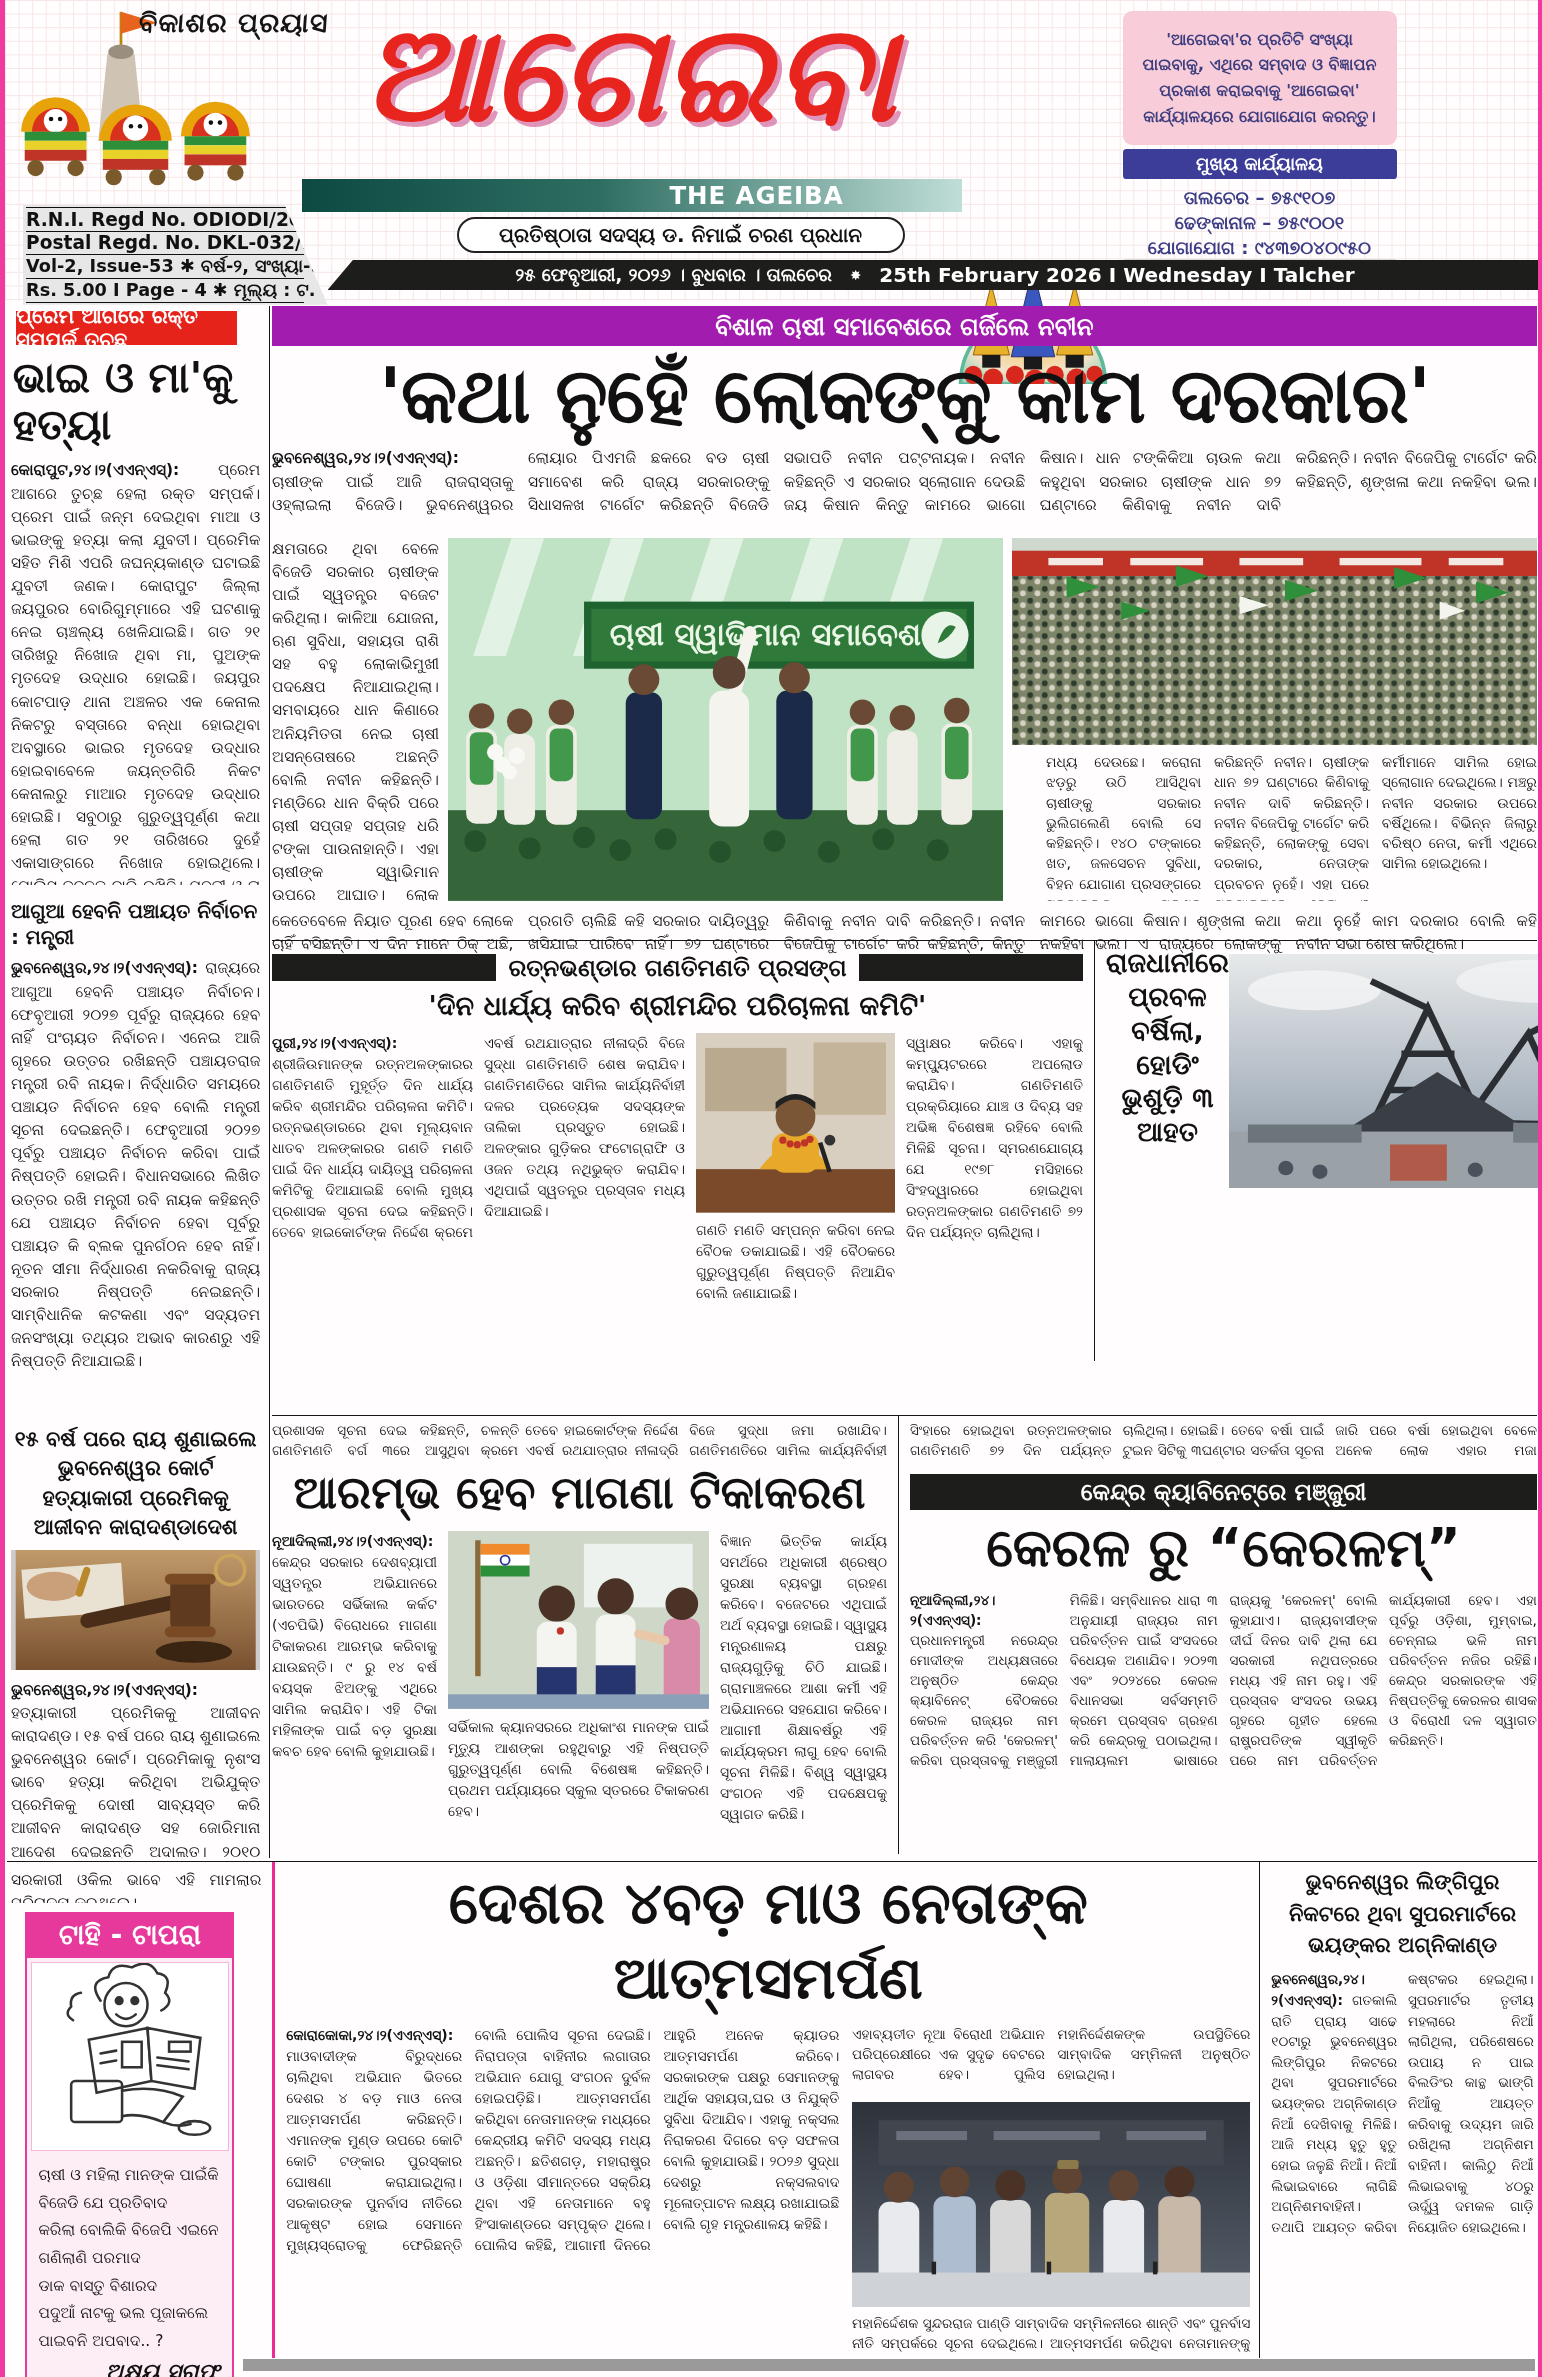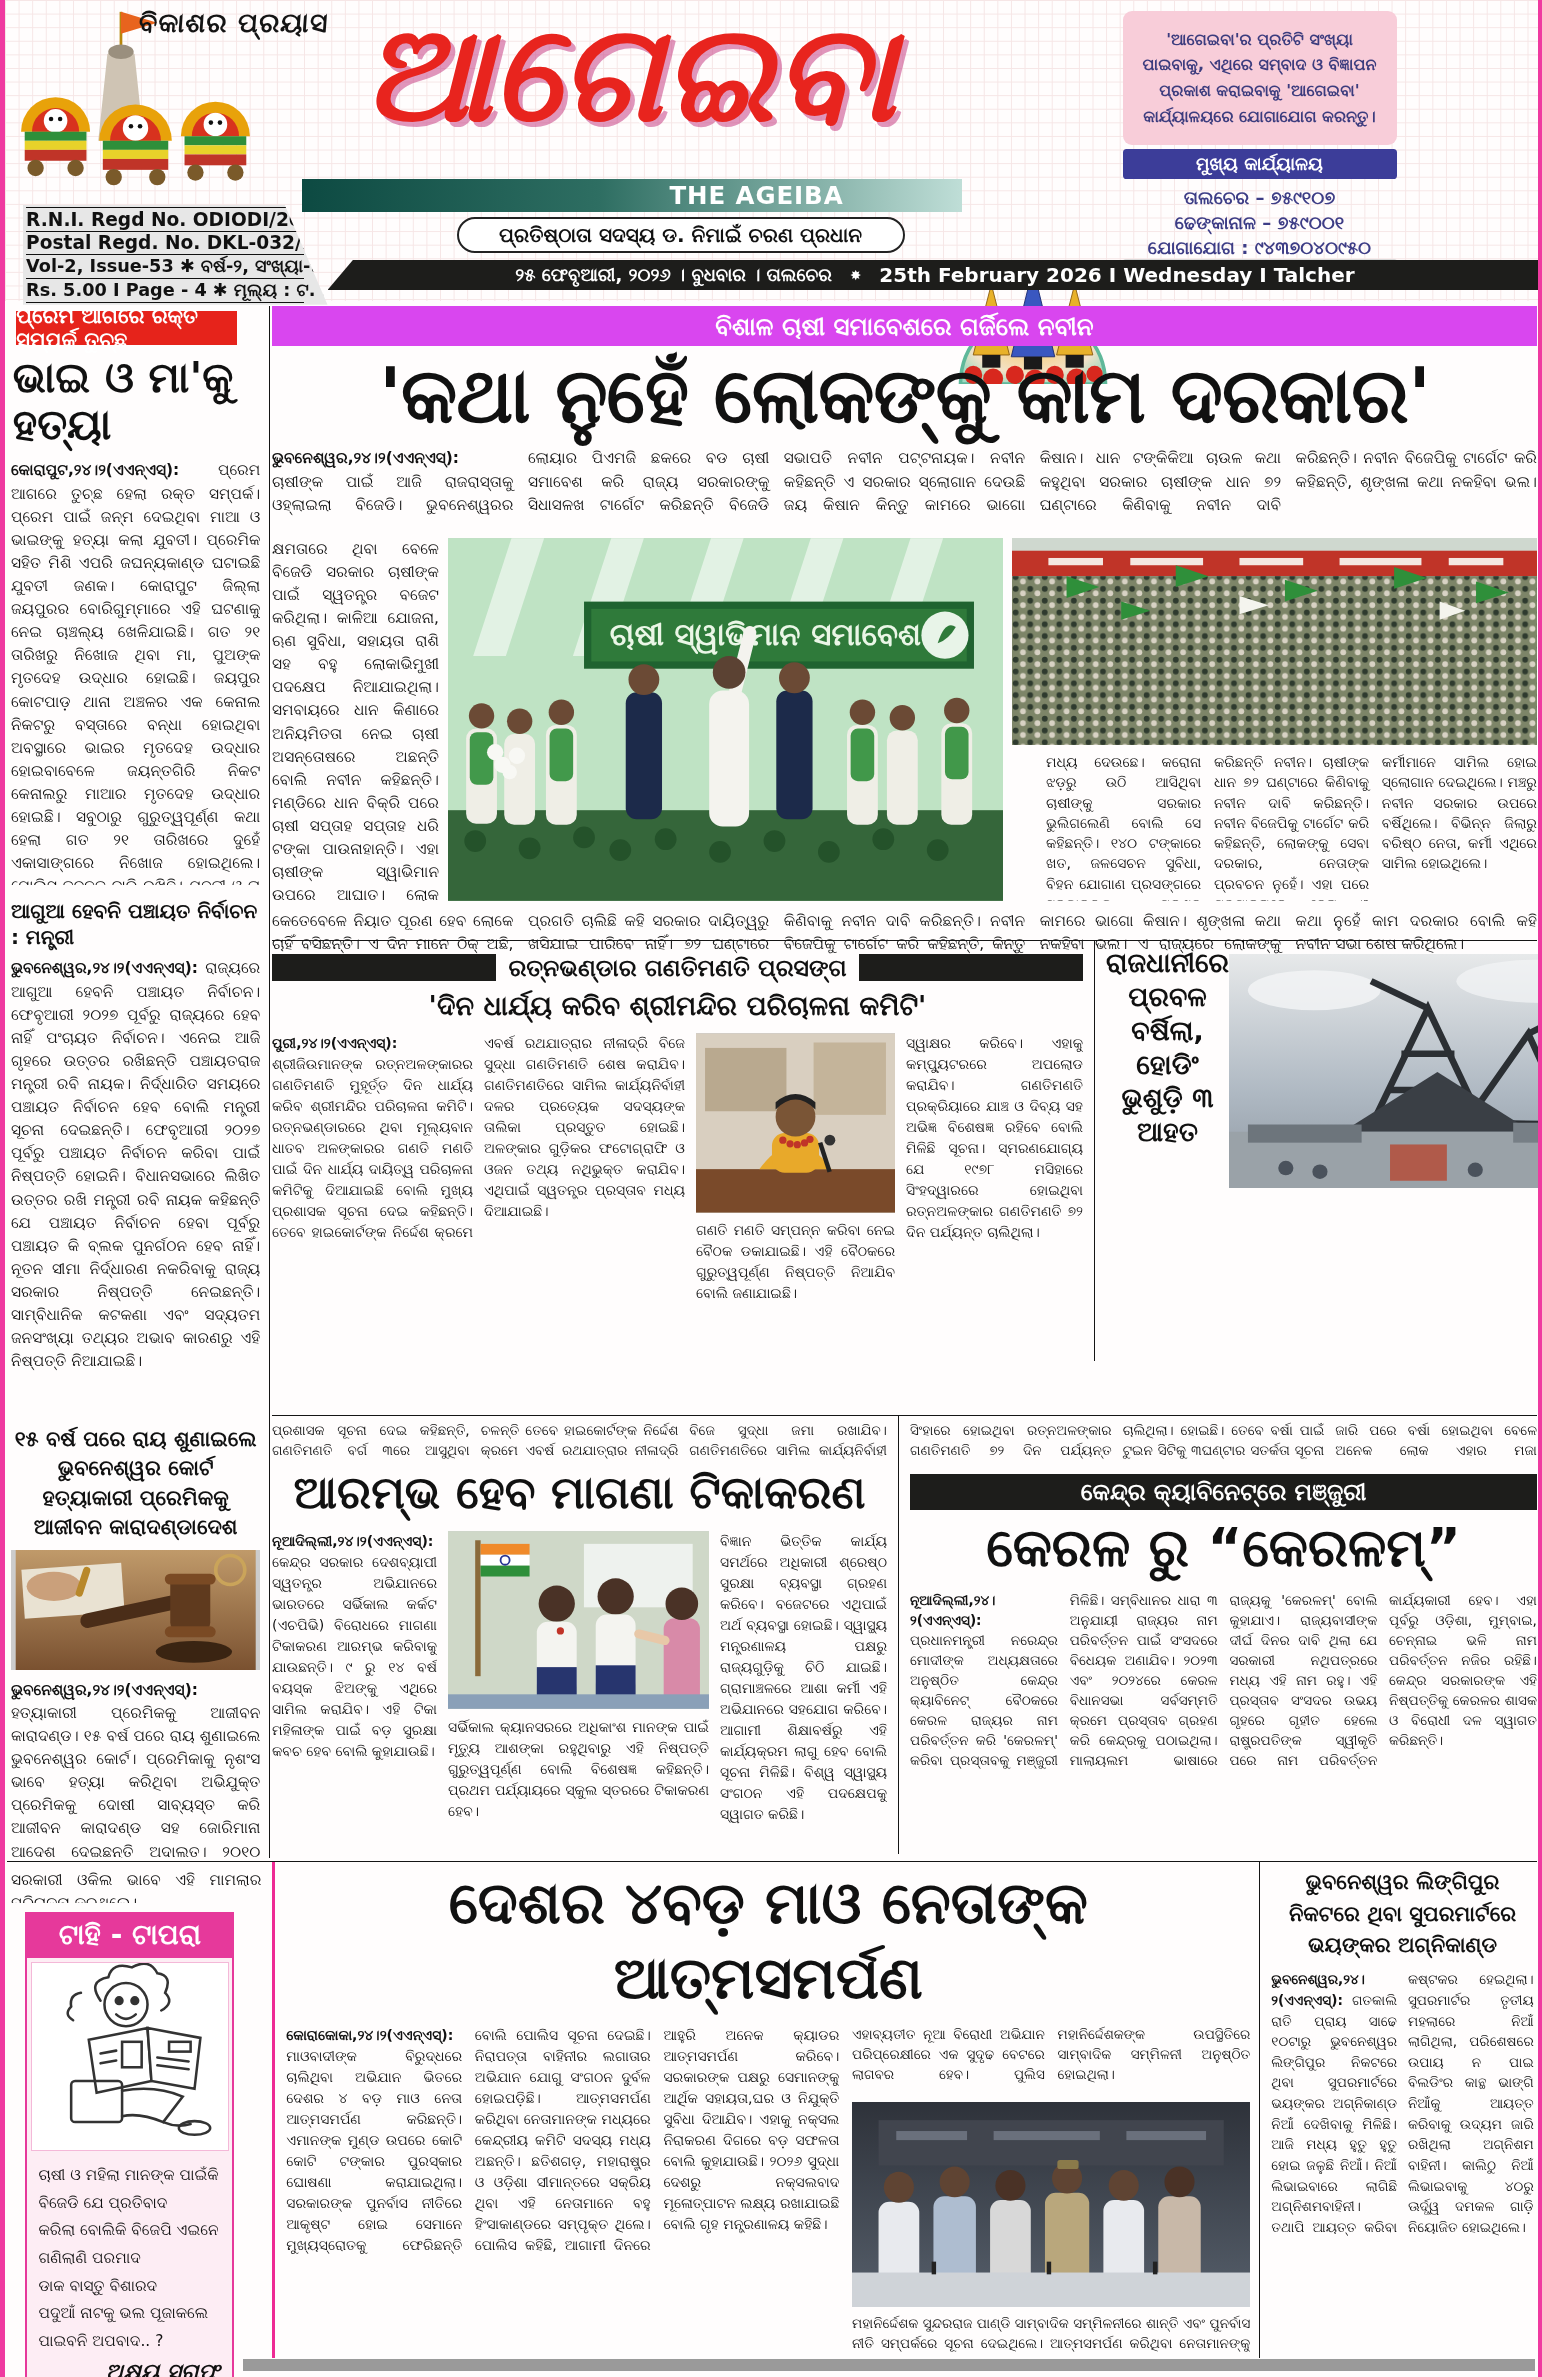--- a/index.html
+++ b/index.html
@@ -55,21 +55,21 @@
                border-right:1.8px solid #151515; overflow:hidden; }
   .lr-kicker { width:221px; height:34px; background:#e6231b; font-size:21px; margin:1.8px 0 9px 5.4px; }
   .lr-head { font-size:42px; font-weight:800; line-height:1.12; margin:0 0 11px 1.8px; }
   .lr-body { font-size:15.4px; line-height:1.5; }
   .lr-sub { font-size:20px; font-weight:800; line-height:1.3; margin:12.7px 0 7.3px; }
   .lr-sub2 { font-size:21px; font-weight:800; line-height:1.4; margin:14.5px 0 7.3px; text-align:center; }
   .ph-gavel { width:100%; height:120px; margin:1.8px 0 9px; }
 
   
   .main-top { position:absolute; left:272px; top:306px; width:1265px; height:676px; }
-  .lead-kicker { height:40px; background:#d946ef; font-size:24.5px; margin-bottom:7.3px; }
+  .lead-kicker { height:40px; background:#a21caf; font-size:24.5px; margin-bottom:7.3px; }
   .lead-head { font-size:76px; font-weight:800; text-align:center; line-height:1.12; letter-spacing:-0.9px; }
   .band-a { margin-top:9px; column-count:5; column-gap:14.5px; font-size:15.4px; line-height:1.5; height:83px; }
   .band-b { display:flex; gap:9px; margin-top:7.3px; height:363px; }
   .lead-left { width:167px; font-size:15.4px; line-height:1.5; }
   .ph-rally { width:555px; height:363px; flex:none; }
   .lead-right { flex:1; display:flex; flex-direction:column; gap:7.3px; }
   .ph-crowd { width:100%; height:207px; flex:none; }
   .lead-right-text { flex:1; column-count:3; column-gap:12.7px; font-size:14px; line-height:1.45;margin-left:34px; }
   .band-c { margin-top:9px; column-count:5; column-gap:14.5px; font-size:15.4px; line-height:1.5; height:51px; }
 

